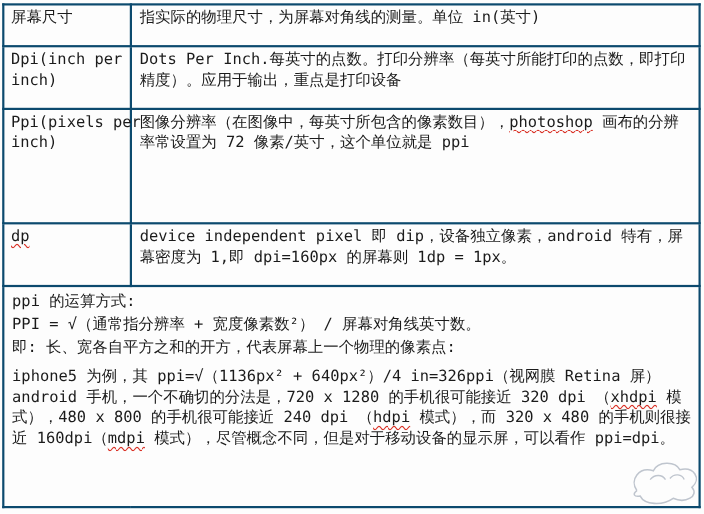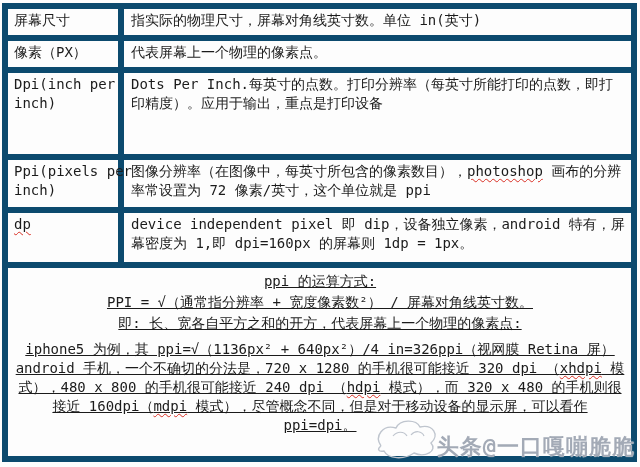--- a/index.html
+++ b/index.html
@@ -13,39 +13,39 @@
     color:#1b1b1b;
   }
   table.def-table{
     position:absolute;left:2px;top:3px;
     width:635px;height:459px;
     border-collapse:collapse;
     table-layout:fixed;
     border:2px solid #151515;
   }
   .def-table td{
-    border:6px solid #0c4a6e;
+    border:2px solid #0c4a6e;
     vertical-align:top;
     padding:2px 6px 2px 7px;
     line-height:19px;
   }
   .def-table col.c1{width:116px;}
   .def-table td.term{padding-left:6px;padding-right:2px;}
   .def-table td.term div{white-space:nowrap;}
   .def-table p{margin:0;}
   
   .def-table tr:nth-child(1){height:29px;}
   .def-table tr:nth-child(2){height:28px;}
   .def-table tr:nth-child(3){height:80px;}
   .def-table tr:nth-child(4){height:37px;}
   .def-table tr:nth-child(5){height:50px;}
   .def-table tr:nth-child(6){height:42px;text-align:center;}
   .def-table tr:nth-child(7){height:44px;text-decoration:underline;}
   .footer-cell{padding-top:4px !important;}
-  .footer-cell p{margin:0 0 2px;text-decoration:underline;}
+  .footer-cell p{margin:0 0 2px;}
   .footer-cell p:nth-child(3){margin-bottom:7px;}
   
   .sq{
     text-decoration:underline;
     text-decoration-style:wavy;
     text-decoration-color:var(--sq-color,#d93025);
     text-decoration-thickness:1px;
     text-underline-offset:2px;
   }
   .watermark{
@@ -73,29 +73,21 @@
     <colgroup>
         <col class="c1">
         <col>
       </colgroup>
     <tbody>
         <tr>
           <td class="term">
             <div>屏幕尺寸</div>
           </td>
           <td class="def">
-            <p>指实际的物理尺寸，屏幕对角线英寸数。单位 in(英寸)</p>
-          </td>
-        </tr>
-        <tr>
-          <td class="term">
-            <div>像素（PX）</div>
-          </td>
-          <td class="def">
-            <p>代表屏幕上一个物理的像素点。</p>
+            <p>指实际的物理尺寸，为屏幕对角线的测量。单位 in(英寸)</p>
           </td>
         </tr>
         <tr>
           <td class="term">
             <div>Dpi(inch per</div>
             <div>inch)</div>
           </td>
           <td class="def">
             <p>Dots Per Inch.每英寸的点数。打印分辨率（每英寸所能打印的点数，即打印精度）。应用于输出，重点是打印设备</p>
           </td>
@@ -126,16 +118,15 @@
           </td>
         </tr>
       </tbody>
   </table>
 
   <div class="watermark">
     <svg width="72" height="44" viewBox="0 0 72 44">
       <path d="M10 30 C3 20 12 8 25 12 C29 3 45 3 49 11 C62 8 69 19 60 27 C67 35 54 42 43 37 C33 44 17 43 13 35 C7 36 6 33 10 30" fill="none" stroke="#bfc5ce" stroke-width="1.4"></path>
       <path d="M22 20 C26 15 33 15 36 20 M40 19 C44 14 51 15 53 20" fill="none" stroke="#bfc5ce" stroke-width="1.2"></path>
     </svg>
-    <span class="wm-text">头条@一口嘎嘣脆脆</span>
   </div>
 
 </div>
 
 </body></html>

